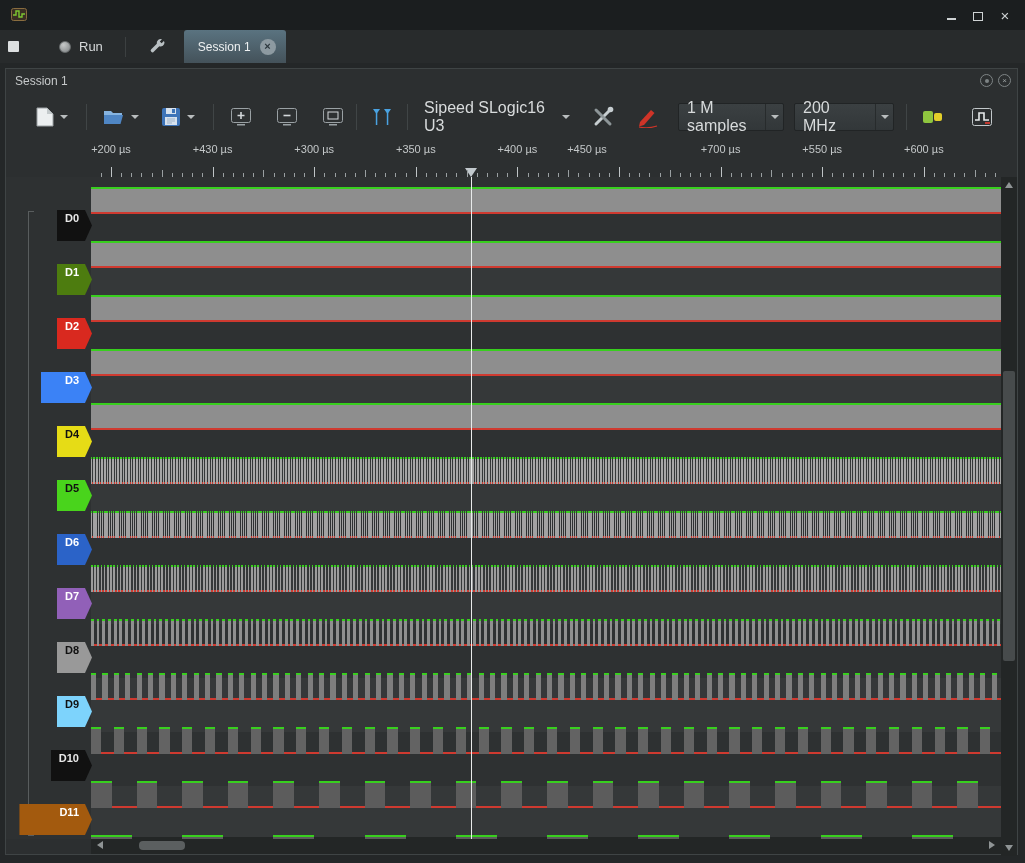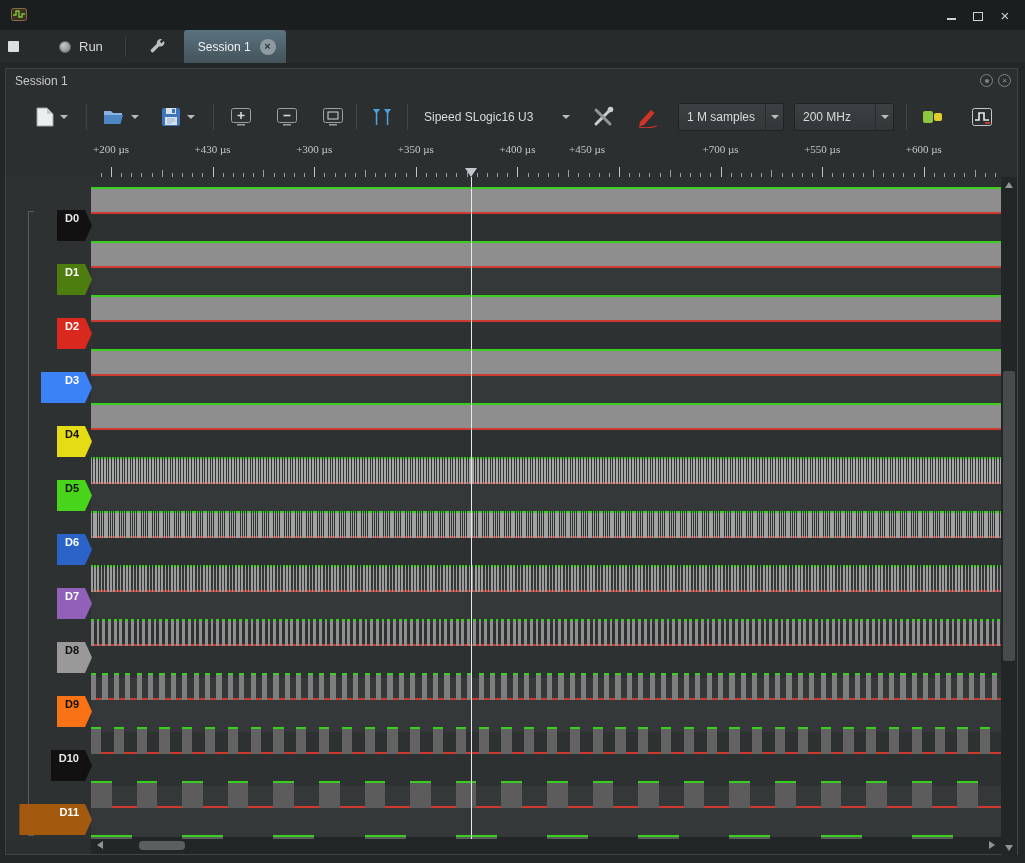--- a/index.html
+++ b/index.html
@@ -33,28 +33,28 @@
   .dock-btn{width:13px;height:13px;border-radius:50%;border:1px solid #7e8485;color:#9aa0a1;font-size:8px;display:flex;align-items:center;justify-content:center;line-height:1;}
   .dock-dot{width:4px;height:4px;border-radius:50%;background:#7e8485;}
 
   
   .toolbar{position:absolute;left:0;top:26px;width:100%;height:44px;display:flex;align-items:center;padding-left:10px;}
   .tool-btn{display:flex;align-items:center;justify-content:center;height:30px;padding:0 2px;}
   .drop-half{display:flex;align-items:center;padding:0 4px;height:30px;}
   .caret{width:0;height:0;border-left:4px solid transparent;border-right:4px solid transparent;border-top:4px solid #b9bdbe;}
   .t-sep{width:1px;height:26px;background:#404546;margin:0 14px;}
   .grp{display:flex;align-items:center;}
-  .combo{display:flex;align-items:center;height:28px;color:#d8dbdc;font-size:12px;justify-content:flex-end;}
+  .combo{display:flex;align-items:center;height:28px;color:#d8dbdc;font-size:16px;justify-content:flex-end;}
   .combo.flat{padding:0 6px;gap:8px;}
   .combo.boxed{background:linear-gradient(#3b4042,#323739);border:1px solid #212425;border-radius:2px;}
   .combo.boxed .combo-label{padding:0 8px;flex:1;}
   .combo-arrow{width:18px;height:100%;display:flex;align-items:center;justify-content:center;border-left:1px solid #272b2c;}
 
   
-  .ruler{position:absolute;left:85px;top:72px;width:910px;height:36px;font-family:Liberation Serif, serif;}
+  .ruler{position:absolute;left:85px;top:72px;width:910px;height:36px;}
   .tick{position:absolute;bottom:0;width:1px;height:4px;background:#9aa0a2;}
   .tick.mid{height:7px;}
   .tick.major{height:10px;background:#c0c5c7;}
   .tick-label{position:absolute;top:2px;transform:translateX(-50%);color:#c4c8c9;font-size:11px;white-space:nowrap;}
   .cursor-head{position:absolute;bottom:0;width:0;height:0;border-left:6px solid transparent;border-right:6px solid transparent;border-top:9px solid #c2c9cd;}
 
   
   .trace-view{position:absolute;left:0;top:108px;width:995px;height:662px;background:#2e3132;overflow:hidden;}
   .gutter{position:absolute;left:0;top:0;width:85px;height:100%;z-index:4;}
   .group-bracket{position:absolute;left:22px;top:34px;height:625px;border-left:1px solid #595d5e;}
@@ -409,21 +409,21 @@
         <div class="group-bracket"></div>
       <div class="chan-flag" style="background: rgb(17, 17, 17); color: rgb(232, 232, 232); top: 33px;">D0</div>
           <div class="chan-flag" style="background: #4d7c0f; color: rgb(255, 255, 255); top: 87px;">D1</div>
           <div class="chan-flag" style="background: rgb(217, 41, 31); color: rgb(255, 255, 255); top: 141px;">D2</div>
           <div class="chan-flag" style="background: #3b82f6; color: rgb(255, 255, 255); top: 195px; padding-left: 24px;">D3</div>
           <div class="chan-flag" style="background: rgb(230, 220, 22); color: rgb(17, 17, 17); top: 249px;">D4</div>
           <div class="chan-flag" style="background: rgb(73, 212, 28); color: rgb(17, 17, 17); top: 303px;">D5</div>
           <div class="chan-flag" style="background: rgb(43, 99, 200); color: rgb(255, 255, 255); top: 357px;">D6</div>
           <div class="chan-flag" style="background: rgb(145, 96, 184); color: rgb(255, 255, 255); top: 411px;">D7</div>
           <div class="chan-flag" style="background: rgb(153, 153, 153); color: rgb(17, 17, 17); top: 465px;">D8</div>
-          <div class="chan-flag" style="background: #f97316; color: rgb(17, 17, 17); top: 519px;">D9</div>
+          <div class="chan-flag" style="background: #7dd3fc; color: rgb(17, 17, 17); top: 519px;">D9</div>
           <div class="chan-flag" style="background: rgb(17, 17, 17); color: rgb(232, 232, 232); top: 573px;">D10</div>
           <div class="chan-flag" style="background: rgb(163, 90, 14); color: rgb(255, 255, 255); top: 627px; padding-left: 40px;">D11</div>
         </div>
     </div>
 
     <div class="vscroll">
       <span class="vs-arrow vs-up"></span>
       <span class="vs-thumb"></span>
       <span class="vs-arrow vs-down"></span>
     </div>

